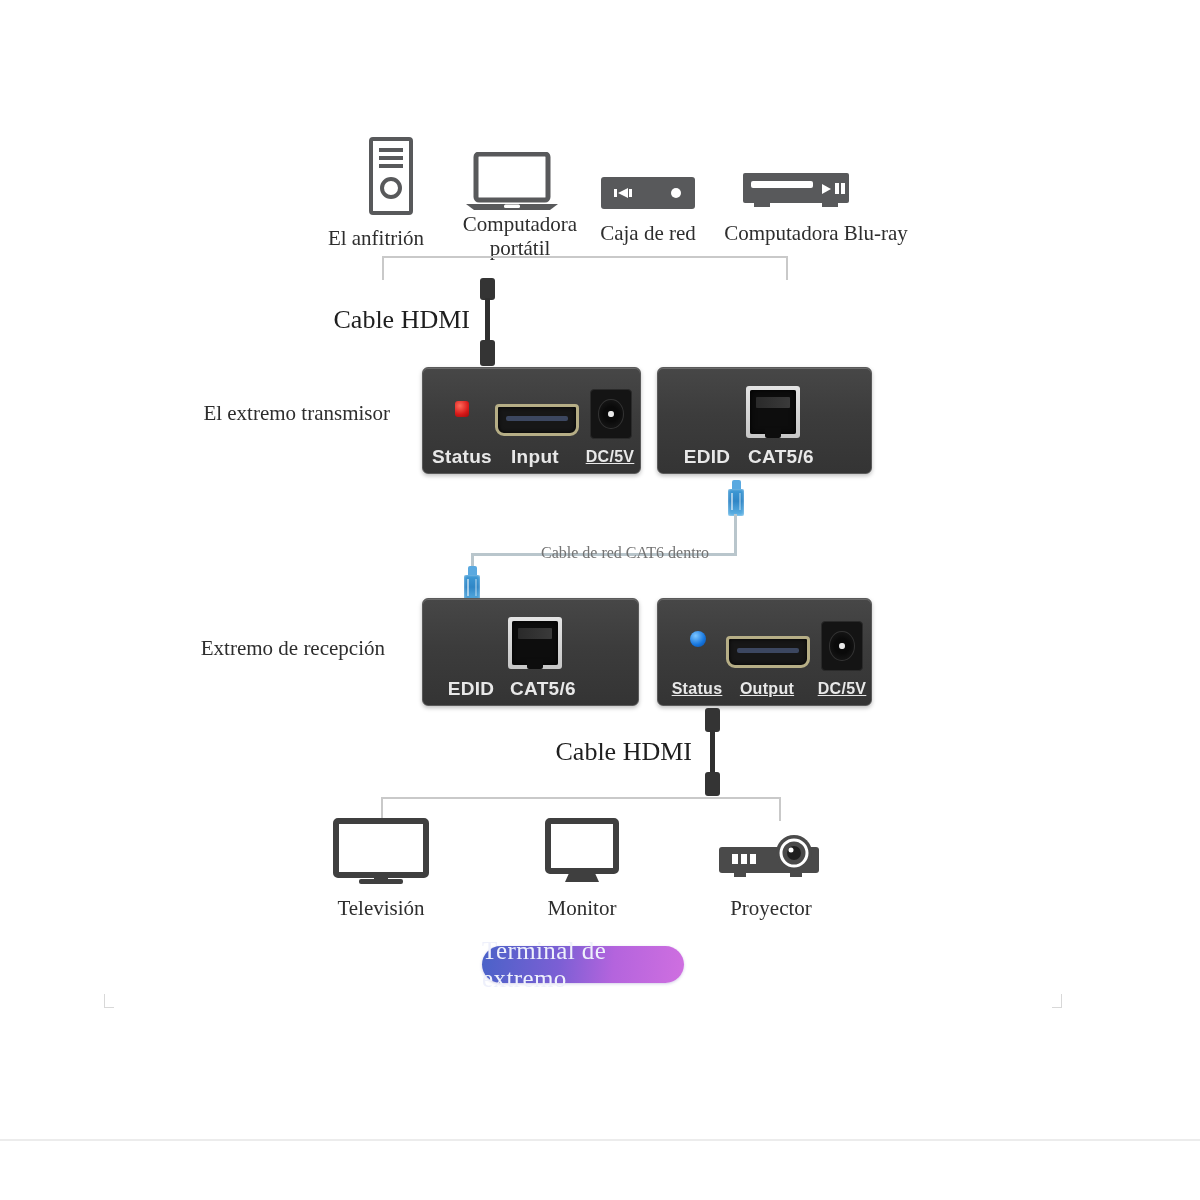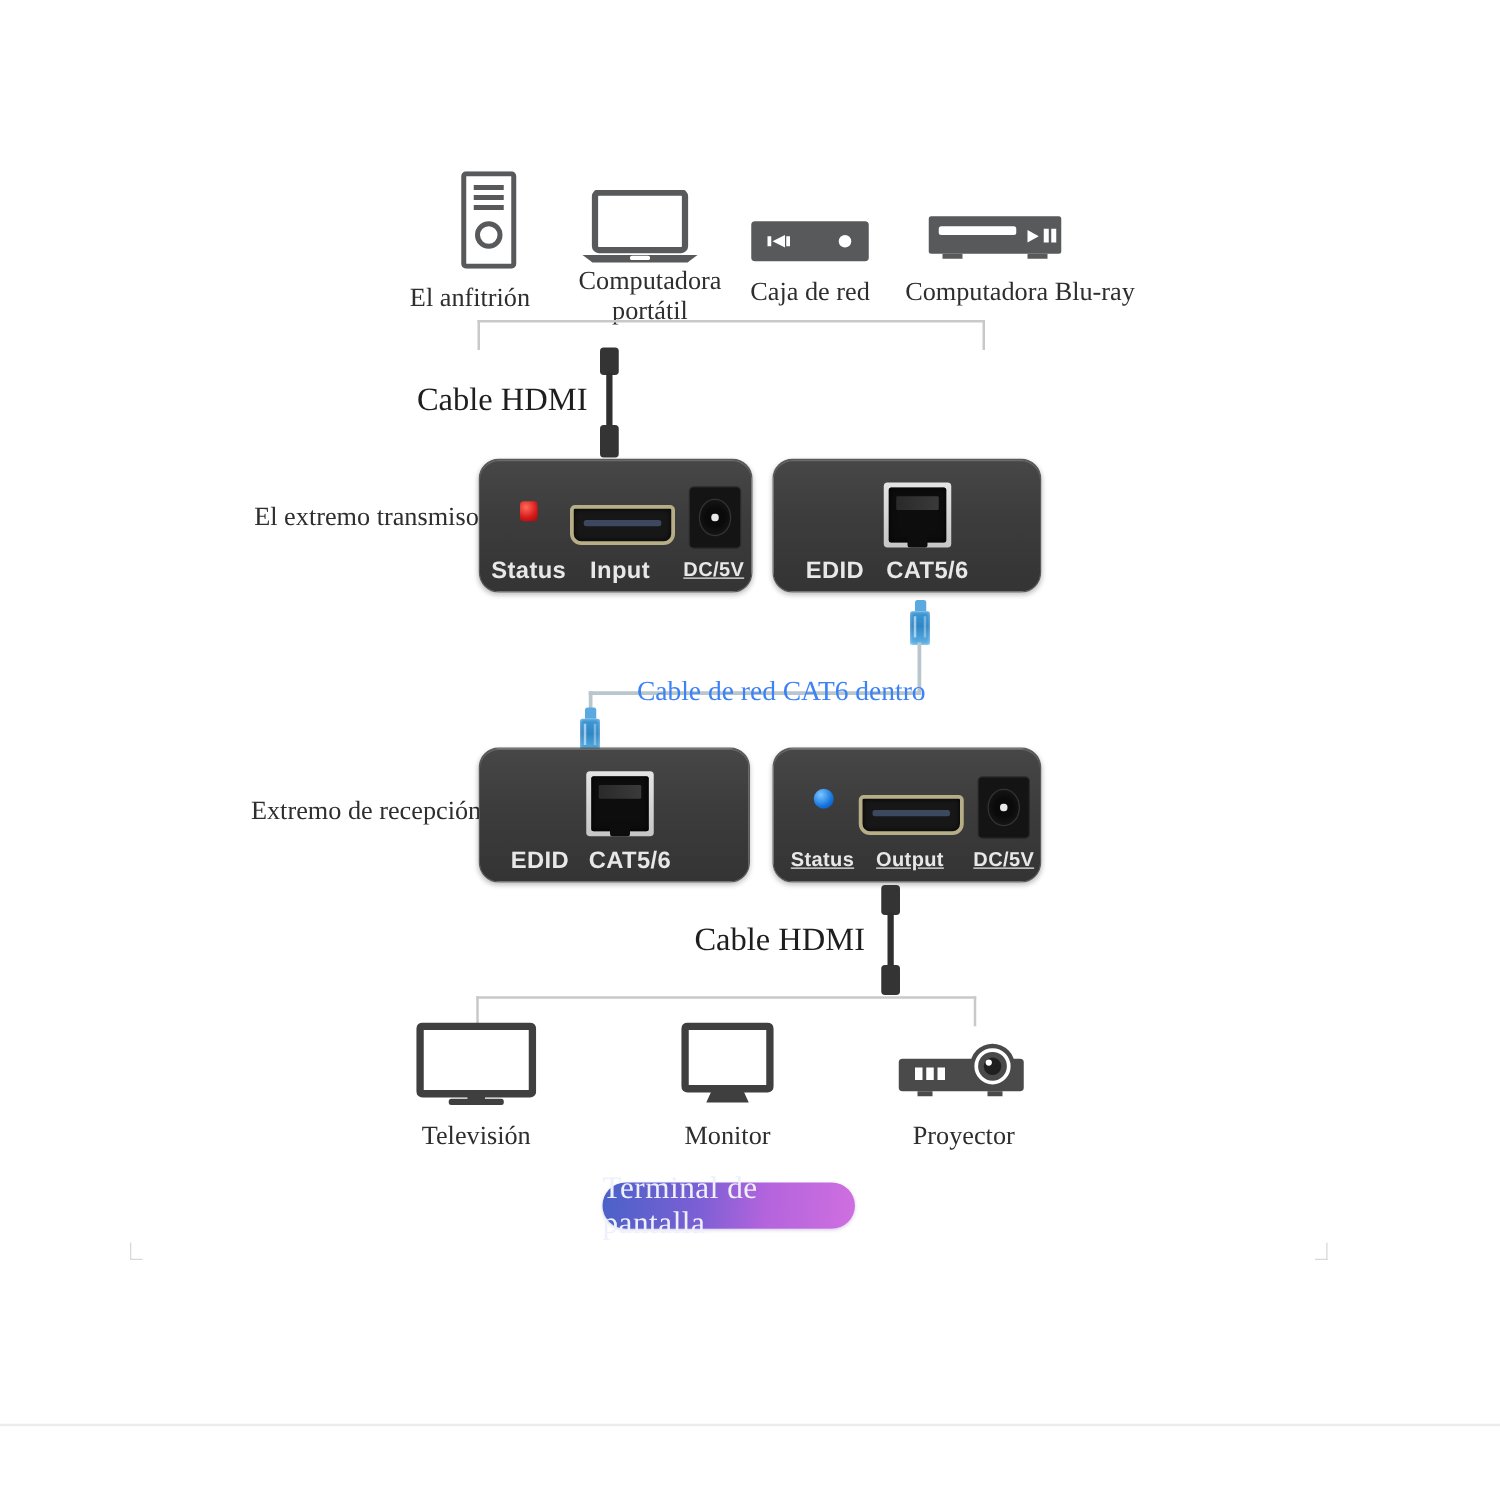--- a/index.html
+++ b/index.html
@@ -21,34 +21,35 @@
     letter-spacing:.4px;
     display:flex;align-items:center;justify-content:center;
     box-shadow:0 1px 3px rgba(80,60,160,.25);
   }
 
   
   .lbl{position:absolute;color:#2b2b2b;font-family:"Liberation Serif", serif;text-align:center;}
   .lbl-dev{font-size:21px;line-height:24px;color:#2e2e2e;}
   .lbl-side{font-size:21px;color:#2e2e2e;}
   .lbl-cable{font-size:26px;color:#1e1e1e;}
-  .lbl-cat{font-size:22px;line-height:26px;color:#3b82f6;}
+  .lbl-cat{font-size:16px;line-height:26px;color:#737373;}
   .bracket-top{position:absolute;border-left:2px solid #c9c9c9;border-right:2px solid #c9c9c9;border-top:2px solid #c9c9c9;}
 
   
   .hdmi-wire{position:absolute;width:5px;background:#2f2f2f;}
   .hdmi-head{position:absolute;width:15px;background:#343434;border-radius:3px;}
 
   
   .chassis{
     position:absolute;
     background:linear-gradient(180deg,#474747 0%,#3c3c3c 45%,#343434 100%);
-    border-radius:16px;
+    border-radius:6px;
     border:1px solid #5a5a5a;
     box-shadow:inset 0 1px 0 #6a6a6a, 0 2px 4px rgba(0,0,0,.25);
+    margin-left:39px;
   }
   .port-label{
     position:absolute;color:#e8e8e8;
     font-family:"Liberation Sans", sans-serif;
     font-size:19px;font-weight:bold;letter-spacing:.3px;
     text-align:center;white-space:nowrap;
   }
   .port-label.small{font-size:16px;text-decoration:underline;}
 
   
@@ -298,21 +299,21 @@
         <rect x="14" y="21" width="6" height="10"></rect>
         <rect x="23" y="21" width="6" height="10"></rect>
         <rect x="32" y="21" width="6" height="10"></rect>
       </g>
       <rect x="16" y="40" width="12" height="4" fill="#4a4a4a"></rect>
       <rect x="72" y="40" width="12" height="4" fill="#4a4a4a"></rect>
     </svg>
   </div>
   <div class="lbl lbl-dev" style="left:700px;top:896px;width:142px;">Proyector</div>
 
-  <div class="badge" style="left:482px;top:946px;width:202px;height:37px;">Terminal de pantalla</div>
+  <div class="badge" style="left:482px;top:946px;width:202px;height:37px;">Terminal de extremo</div>
 
   <div class="crop" style="left:104px;top:994px;">
     <i style="left:0;top:0;width:1px;height:14px;"></i>
     <i style="left:0;top:13px;width:10px;height:1px;"></i>
   </div>
   <div class="crop" style="left:1046px;top:994px;">
     <i style="right:0;top:0;width:1px;height:14px;"></i>
     <i style="right:0;top:13px;width:10px;height:1px;"></i>
   </div>
 

